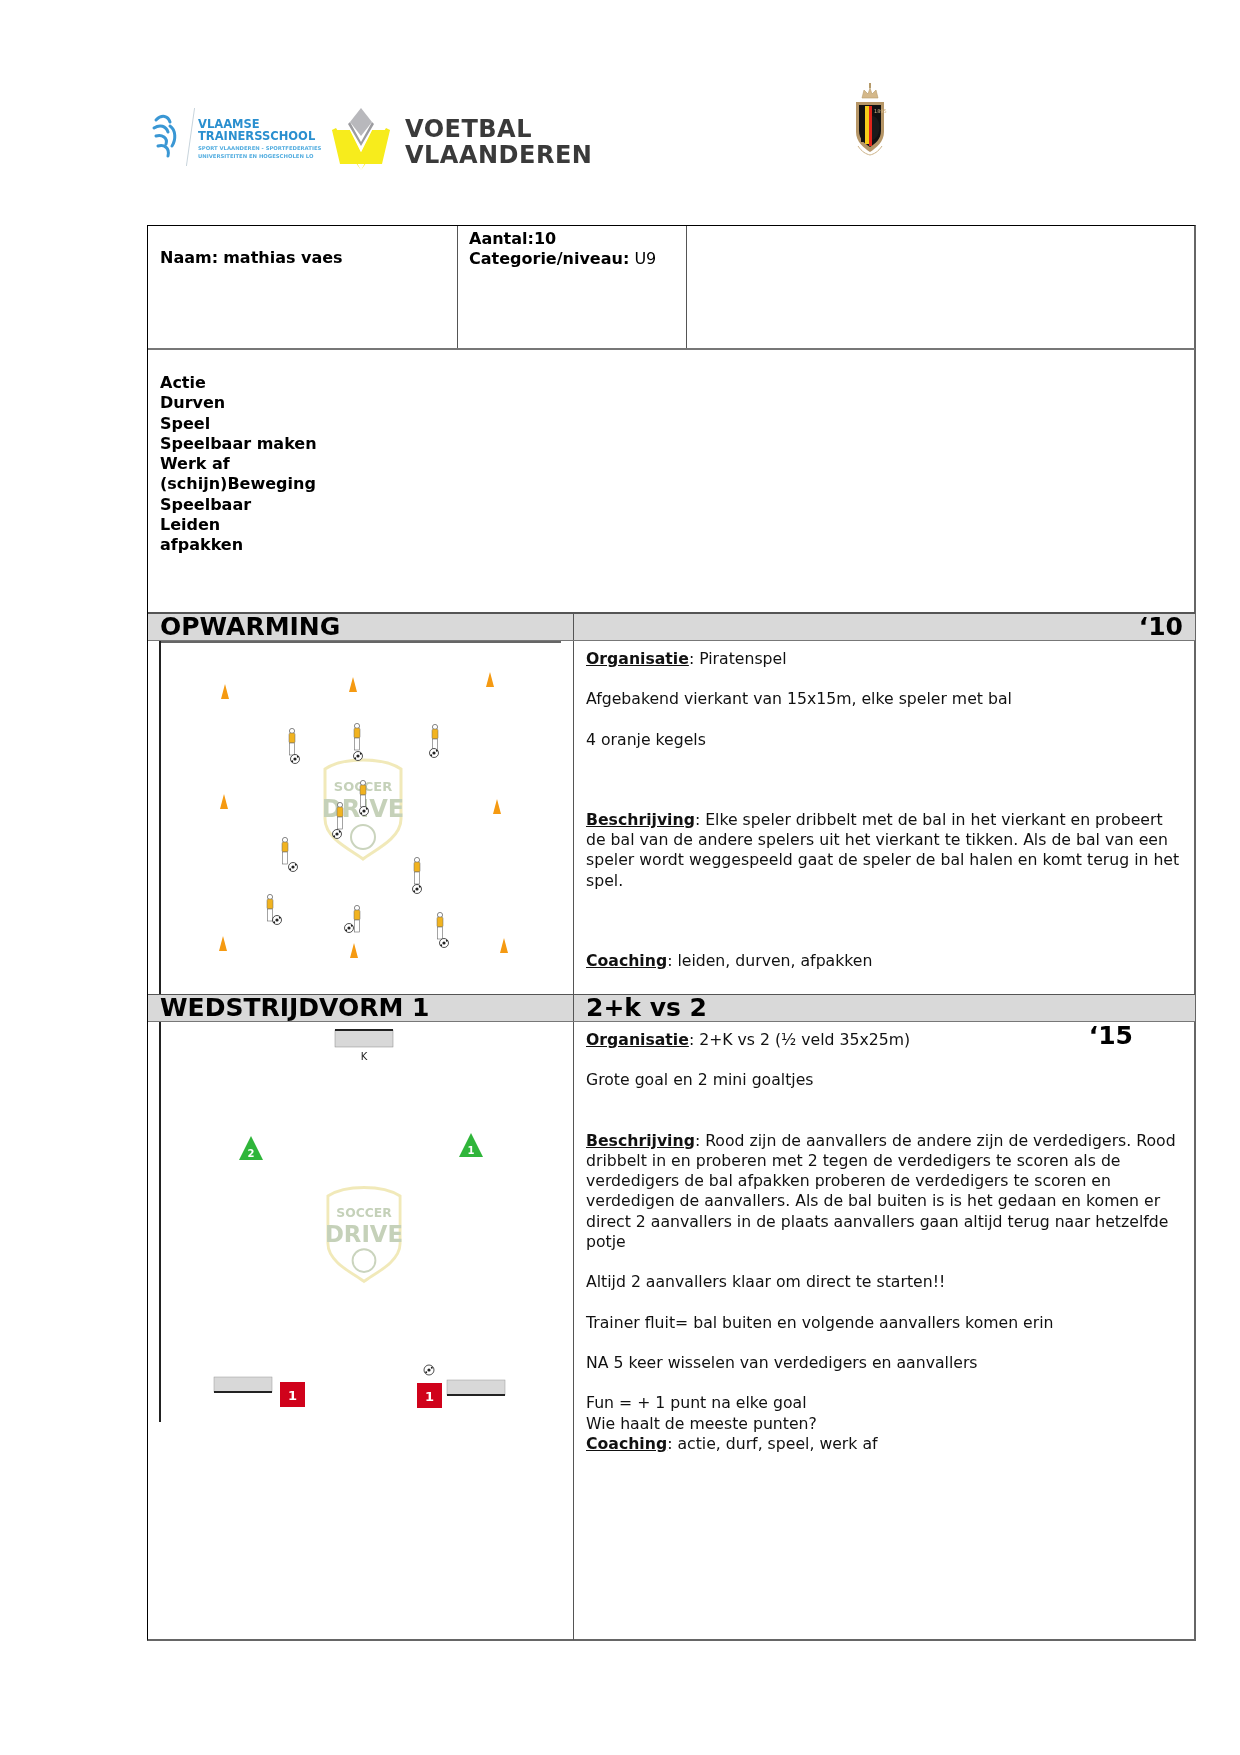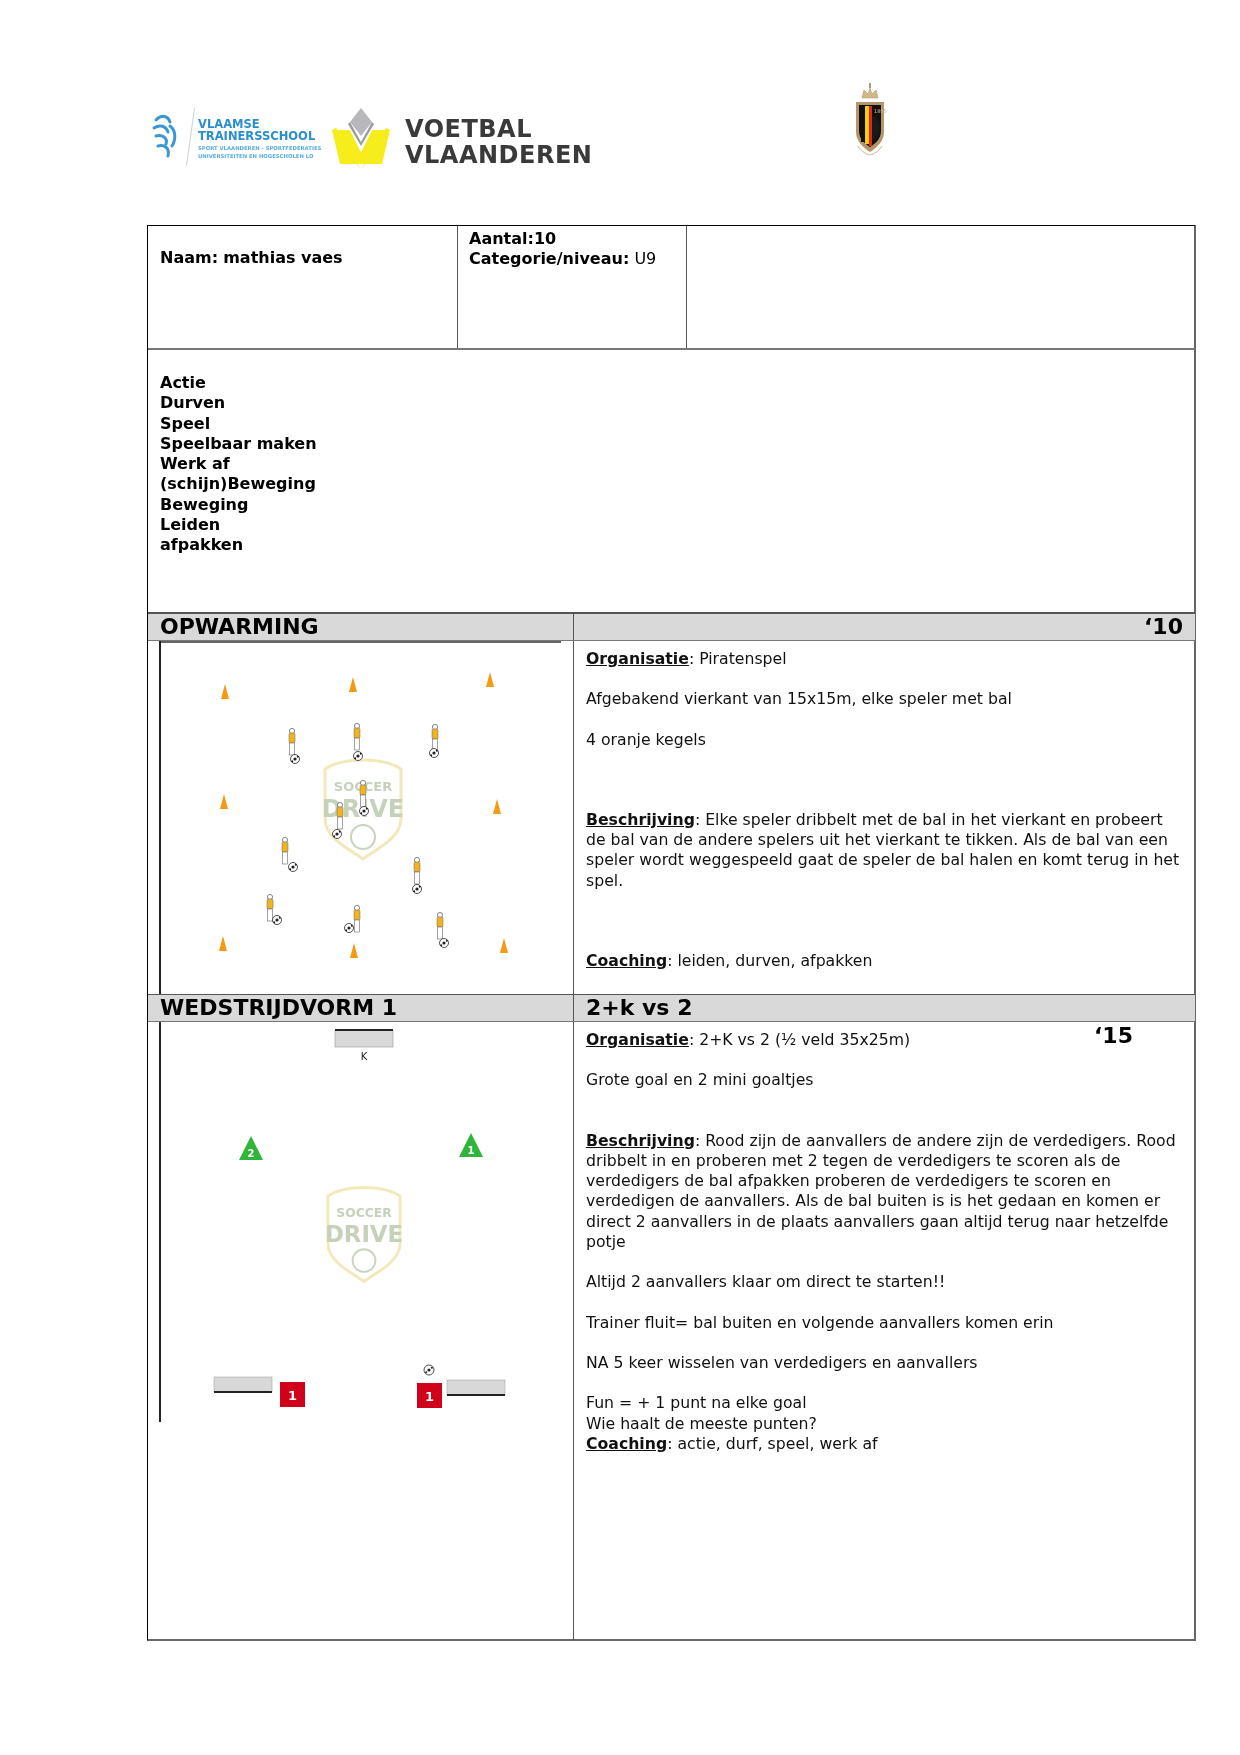--- a/index.html
+++ b/index.html
@@ -15,21 +15,21 @@
   .vv-mark { left:0; top:0; width:62px; height:62px; }
   .vv-text { left:75px; top:8px; font-family:"DejaVu Sans", sans-serif; font-weight:bold; color:#3a3a3a; font-size:24px; line-height:26px; letter-spacing:0.5px; }
   .logo-rbfa { left:850px; top:82px; width:40px; height:76px; }
 
   
   .tbl { left:147px; top:225px; width:1049px; height:1416px; border:1px solid #000; border-right:2px solid #666; border-bottom:2px solid #666; box-sizing:border-box; }
   .line-h { position:absolute; height:1px; background:#777; }
   .line-v { position:absolute; width:1px; background:#555; }
   .cell { position:absolute; font-size:16px; line-height:20.3px; }
   .cell b, .bold { font-weight:bold; }
-  .hdr { position:absolute; background:#d9d9d9; font-weight:bold; font-size:22px; line-height:26px; }
+  .hdr { position:absolute; background:#d9d9d9; font-weight:bold; font-size:25px; line-height:26px; }
   .u { text-decoration:underline; font-weight:bold; }
   .body-text { font-family:"DejaVu Sans", sans-serif; font-size:15.7px; line-height:20.3px; color:#111; }
   p { margin:0; }
   .gap { height:20px; }
   .diagram { position:absolute; background:#fff; }
   .diag-border-l { position:absolute; width:2px; background:#222; }
 </style>
 </head>
 <body>
 
@@ -91,21 +91,21 @@
   <div class="line-h" style="left:0; top:122px; width:1047px; height:2px; background:#777;"></div>
 
   <div class="cell" style="left:12px; top:127px; width:500px;">
     <div class="gap"></div>
     <div class="bold">Actie</div>
     <div class="bold">Durven</div>
     <div class="bold">Speel</div>
     <div class="bold">Speelbaar maken</div>
     <div class="bold">Werk af</div>
     <div class="bold">(schijn)Beweging</div>
-    <div class="bold">Beweging</div>
+    <div class="bold">Speelbaar</div>
     <div class="bold">Leiden</div>
     <div class="bold">afpakken</div>
   </div>
   <div class="line-h" style="left:0; top:386px; width:1047px; height:2px; background:#555;"></div>
 
   <div class="hdr" style="left:0; top:388px; width:425px; height:26px;">
     <span style="position:absolute; left:12px; top:0;">OPWARMING</span>
   </div>
   <div class="line-v" style="left:425px; top:388px; height:1026px;"></div>
   <div class="hdr" style="left:426px; top:388px; width:621px; height:26px;">

